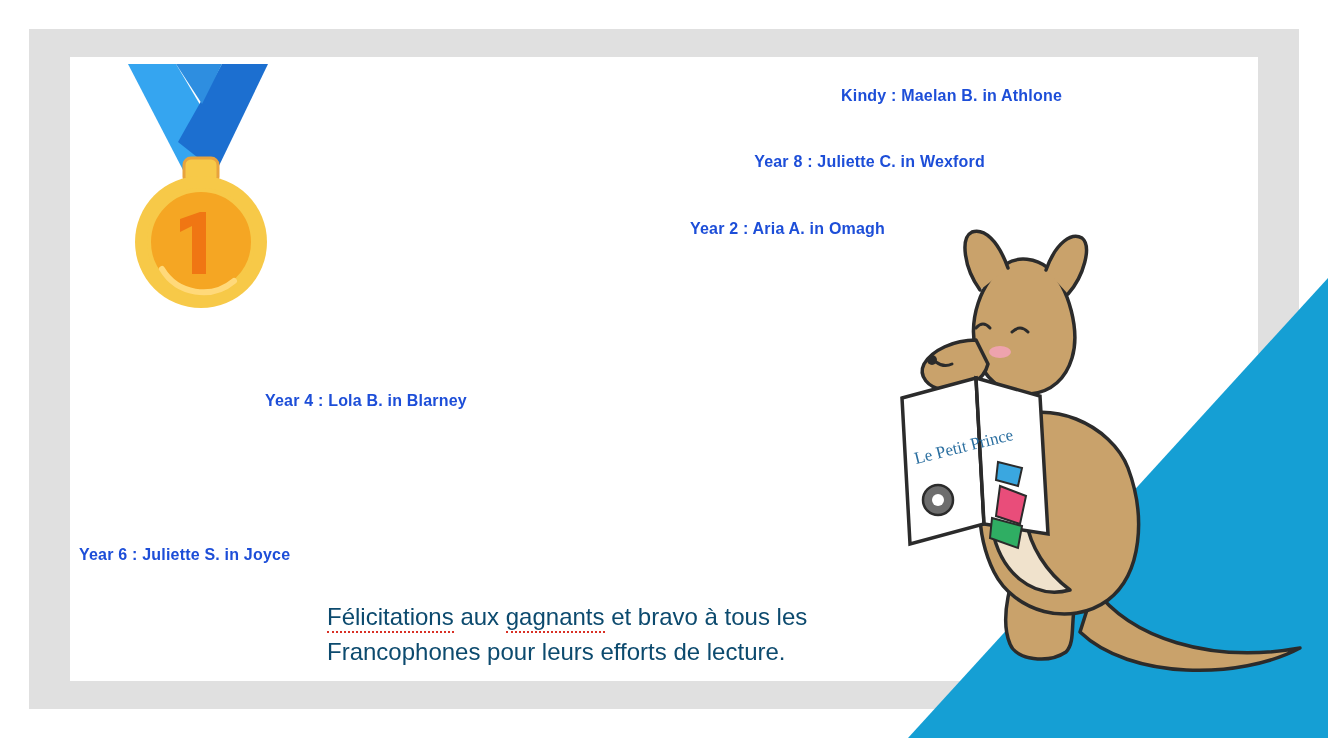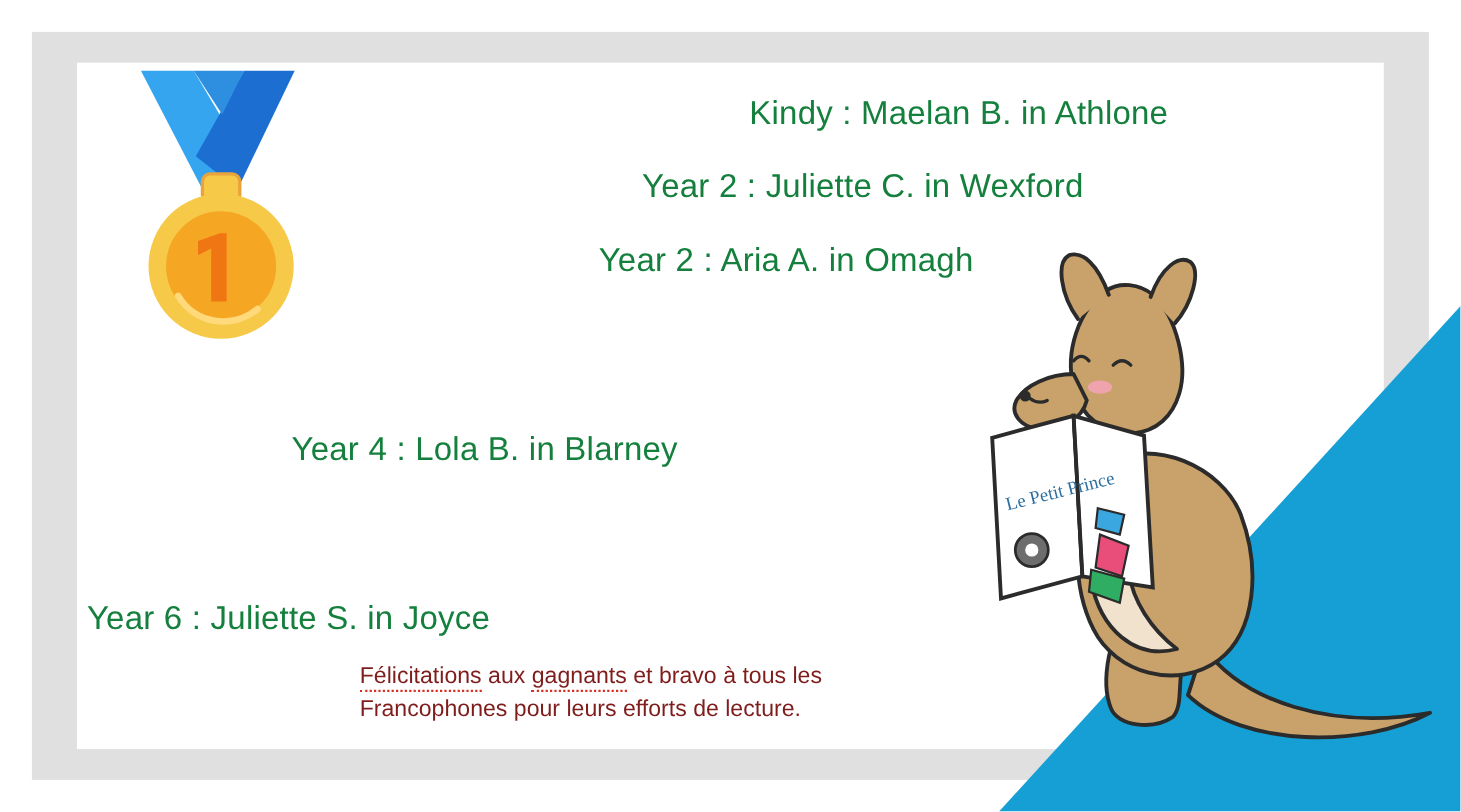--- a/index.html
+++ b/index.html
@@ -70,23 +70,23 @@
   
   .winners {
     position: absolute;
     left: 70px;
     top: 80px;
     width: 1010px;
     height: 520px;
   }
   .winner-line {
     position: absolute;
-    font-weight: normal;
-    font-size: 30px;
-    color: #15803d;
+    font-weight: bold;
+    font-size: 16px;
+    color: #1d4ed8;
     white-space: nowrap;
     letter-spacing: 0.2px;
   }
   .w0 { right: 18px;  top: 7px; }
   .w1 { right: 95px;  top: 73px; }
   .w2 { right: 195px; top: 140px; margin-left: 21px; }
   .w3 { right: 35px;  top: 212px; }
   .w3b { left: 302px; top: 248px; }
   .w4 { left: 195px;  top: 312px; }
   .w5 { left: 88px;   top: 377px; }
@@ -96,23 +96,23 @@
     border-bottom: 2px dotted #d93025;
     padding-bottom: 1px;
   }
 
   
   .note {
     position: absolute;
     left: 327px;
     top: 600px;
     width: 560px;
-    font-size: 21px;
+    font-size: 24px;
     line-height: 1.45;
-    color: #7f1d1d;
+    color: #0c4a6e;
   }
   .note .sp {
     border-bottom: 2px dotted #d93025;
     padding-bottom: 1px;
   }
 </style>
 </head>
 <body>
 
 <div id="slide">
@@ -185,21 +185,21 @@
         <circle cx="58" cy="272" r="6" fill="#ffffff"></circle>
         <path d="M120 258 l26 10 -6 28 -24 -8 z" fill="#e94d7a" stroke="#2b2b2b" stroke-width="2"></path>
         <path d="M112 290 l30 8 -4 22 -28 -10 z" fill="#2fae63" stroke="#2b2b2b" stroke-width="2"></path>
         <path d="M118 234 l24 6 -4 18 -22 -6 z" fill="#3aa7e0" stroke="#2b2b2b" stroke-width="2"></path>
       </g>
     </svg>
   </div>
 
   <div class="winners">
     <div class="winner-line w0">Kindy : Maelan B. in Athlone</div>
-    <div class="winner-line w1">Year 2 : Juliette C. in Wexford</div>
+    <div class="winner-line w1">Year 8 : Juliette C. in Wexford</div>
     <div class="winner-line w2">Year 2 : Aria A. in Omagh</div>
     <div class="winner-line w4">Year 4 : Lola B. in Blarney</div>
     <div class="winner-line w6">Year 6 : Juliette S. in Joyce</div>
   </div>
 
   <div class="note">
     <span class="sp">Félicitations</span><span> aux </span><span class="sp">gagnants</span><span> et bravo à tous les Francophones pour leurs efforts de lecture.</span>
   </div>
 
 </div>

